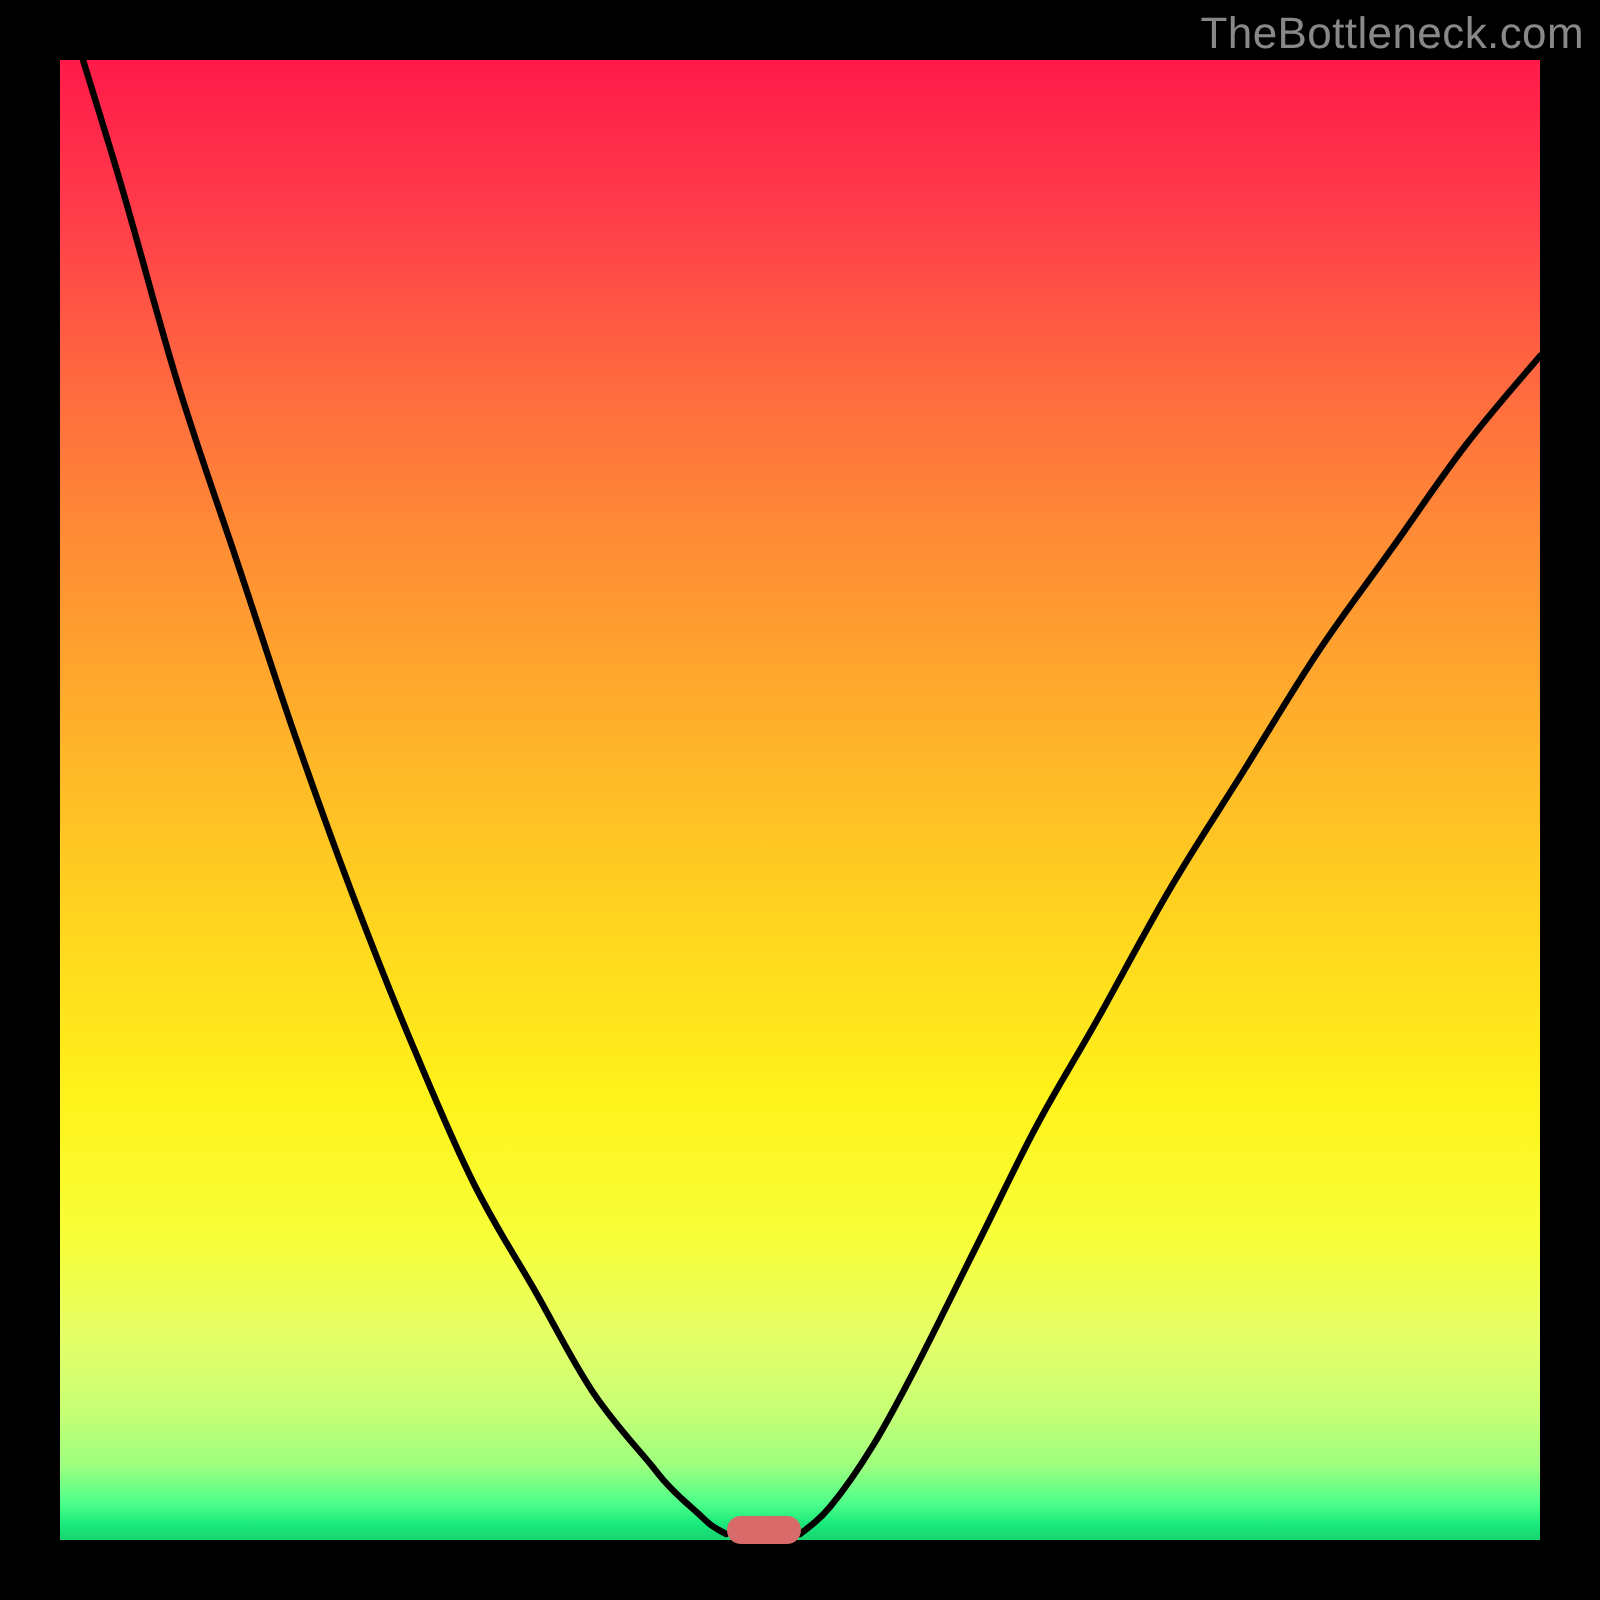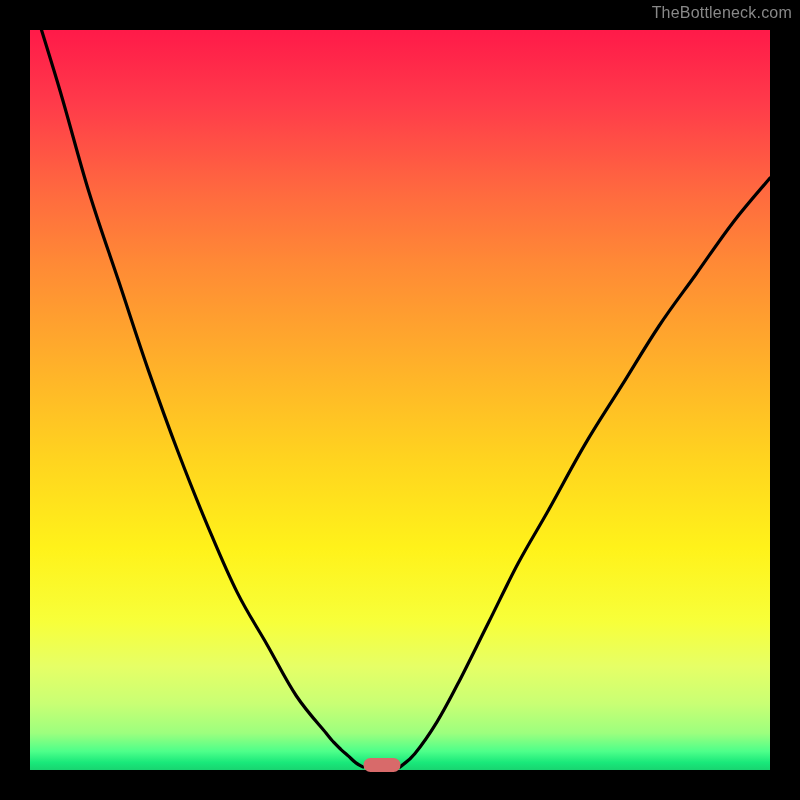--- a/index.html
+++ b/index.html
@@ -39,21 +39,21 @@
       #4dff8a 97.5%,
       #19e87a 99%,
       #18d470 100%
     );
   }
   .watermark {
     position: absolute;
     top: 4px;
     right: 8px;
     color: #888;
-    font-size: 16px;
+    font-size: 22px;
     font-weight: 500;
     letter-spacing: 0.2px;
     z-index: 5;
     user-select: none;
   }
   svg.curve {
     position: absolute;
     left: 0;
     top: 0;
     width: 740px;

